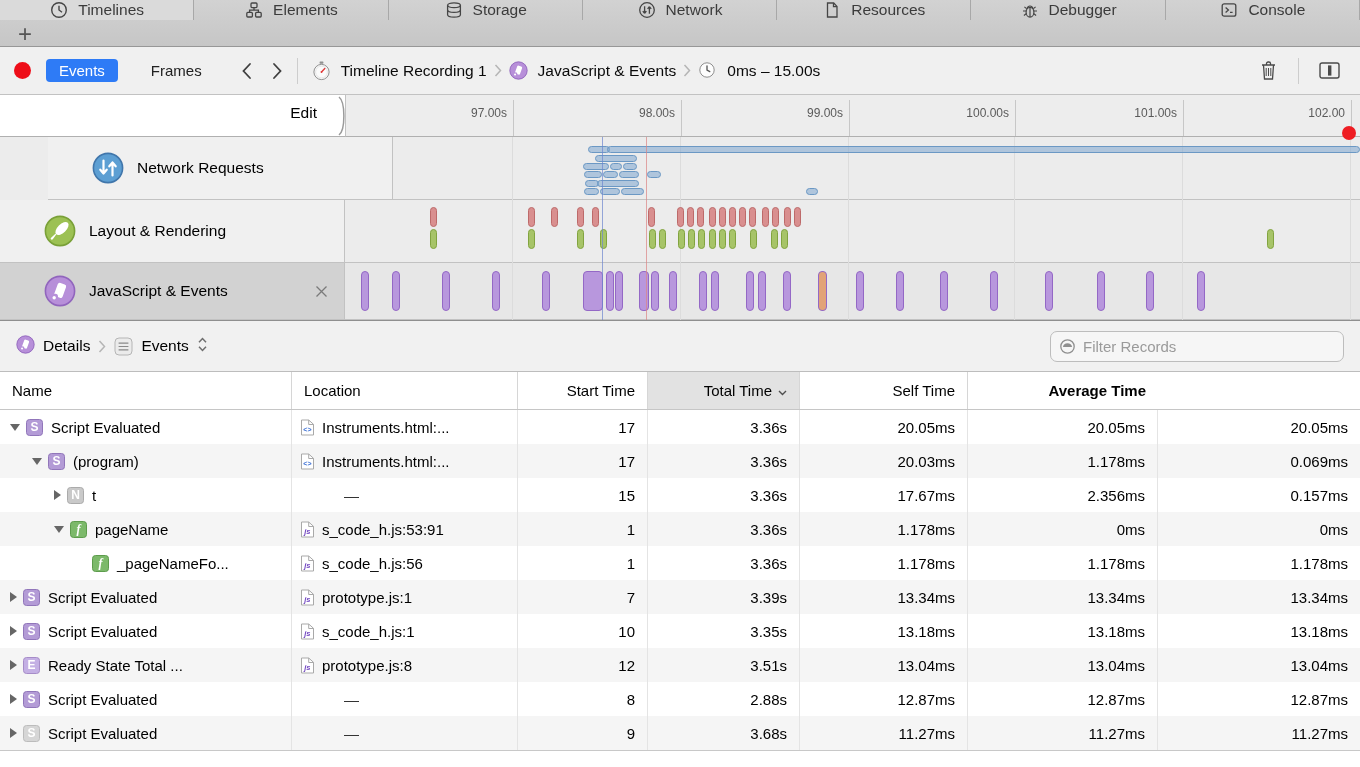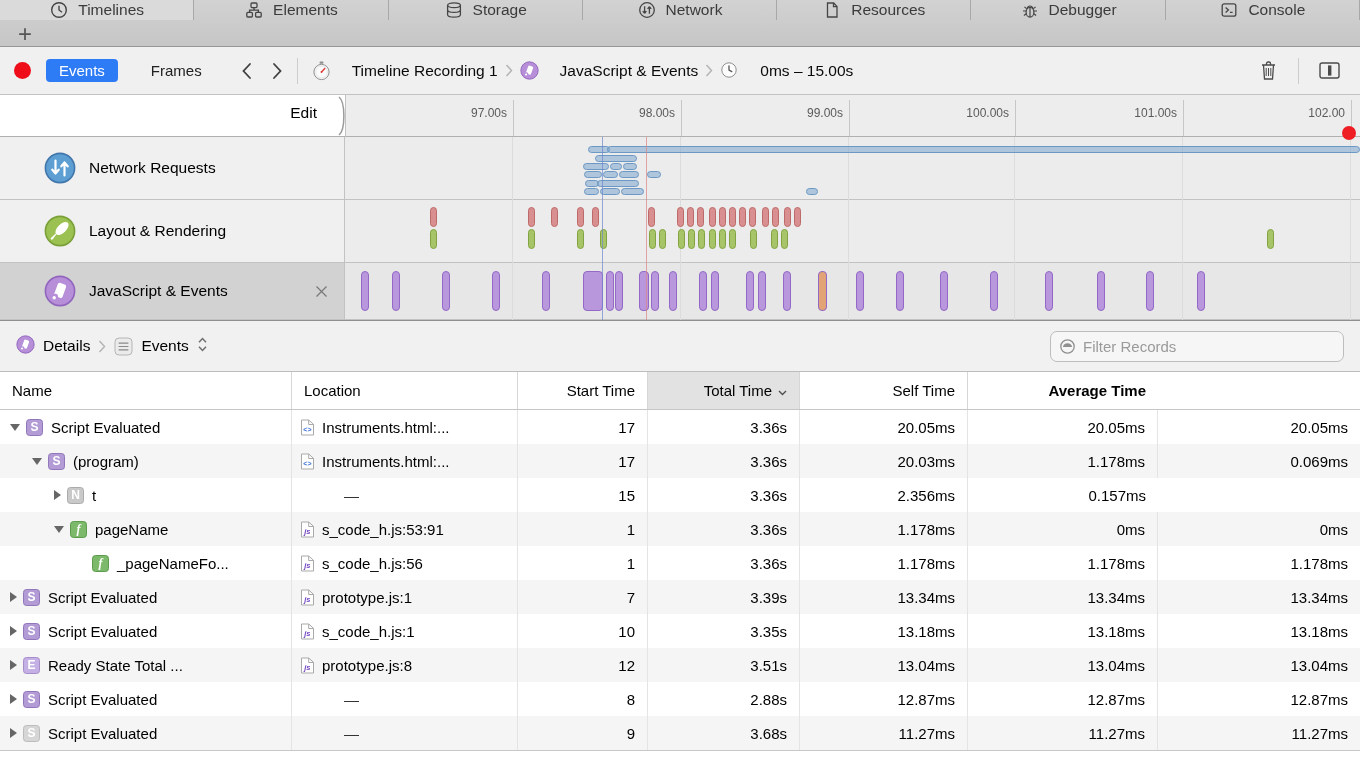--- a/index.html
+++ b/index.html
@@ -23,21 +23,21 @@
   .toolbar{position:absolute;left:0;top:47px;width:1360px;height:48px;display:flex;align-items:center;
     background:#f0f0f0;border-bottom:1px solid #c2c2c2;padding:0 14px;}
   .rec-dot{width:17px;height:17px;border-radius:50%;background:#ee0d18;margin-right:15px;flex:none;}
   .seg{padding:3px 13px;border-radius:4px;font-size:15px;color:#222;}
   .seg-sel{background:#2e7bf6;color:#fff;}
   .seg-plain{margin-left:20px;}
   .navchev{margin-left:26px;display:flex;align-items:center;}
   .navchev + .navchev{margin-left:20px;}
   .vsep{width:1px;height:26px;background:#cdcdcd;margin:0 14px;flex:none;}
   .crumbs{display:flex;align-items:center;gap:7px;}
-  .crumb-item{display:flex;align-items:center;gap:21px;}
+  .crumb-item{display:flex;align-items:center;gap:10px;}
   .crumb-item .clabel{font-size:15.5px;color:#0a0a0a;}
   .crumb-sep{display:flex;align-items:center;}
   .tool-right{margin-left:auto;display:flex;align-items:center;}
   .tool-ic{display:flex;align-items:center;padding:0 6px;}
 
   
   .overview{position:absolute;left:0;top:95px;width:1360px;height:225px;background:#ececec;}
   .ruler-side{position:absolute;left:0;top:0;width:345px;height:42px;background:#fff;
     border-bottom:1px solid #b0b0b0;}
   .edit-btn{position:absolute;right:28px;top:9px;font-size:15.5px;color:#000;}
@@ -258,21 +258,21 @@
           <svg width="21" height="17" viewBox="0 0 21 17">
             <rect x="1" y="1" width="19" height="15" rx="2" fill="none" stroke="#4a4a4a" stroke-width="1.4"></rect>
             <rect x="9" y="3.4" width="3.4" height="10.2" fill="#4a4a4a"></rect>
           </svg>
         </span>
     </span>
   </div>
 
   <div class="overview">
     <div class="lanes">
-        <div class="lane" style="height: 63px;">
+        <div class="lane" style="height: 63px; padding-left: 48px;">
           <div class="lane-label">
             <span class="licon">
               <svg viewBox="0 0 32 32">
                 <circle cx="16" cy="16" r="14.6" fill="#5d9fd3" stroke="#4076ab" stroke-width="1.6"></circle>
                 <path d="M11.5 8.5v13m0 0l-3.2-3.8m3.2 3.8l3.2-3.8" stroke="#fff" stroke-width="2.2" fill="none" stroke-linecap="round" stroke-linejoin="round"></path>
                 <path d="M20.5 23.5v-13m0 0l-3.2 3.8m3.2-3.8l3.2 3.8" stroke="#fff" stroke-width="2.2" fill="none" stroke-linecap="round" stroke-linejoin="round"></path>
               </svg>
             </span>
             <span>Network Requests</span>
           </div>
@@ -530,20 +530,21 @@
               <span class="tri rightp"></span>
               <span class="badge gray">N</span>
               <span class="rname">t</span>
             </span>
           </div>
           <div class="tcell loc">
             <span class="dash">—</span>
           </div>
           <div class="tcell num">15</div>
           <div class="tcell num">3.36s</div>
+          <div class="tcell num">17.67ms</div>
           <div class="tcell num">2.356ms</div>
           <div class="tcell num">0.157ms</div>
         </div>
         <div class="trow">
           <div class="tcell">
             <span class="namewrap" style="padding-left: 54px;">
               <span class="tri down"></span>
               <span class="badge green">f</span>
               <span class="rname">pageName</span>
             </span>

